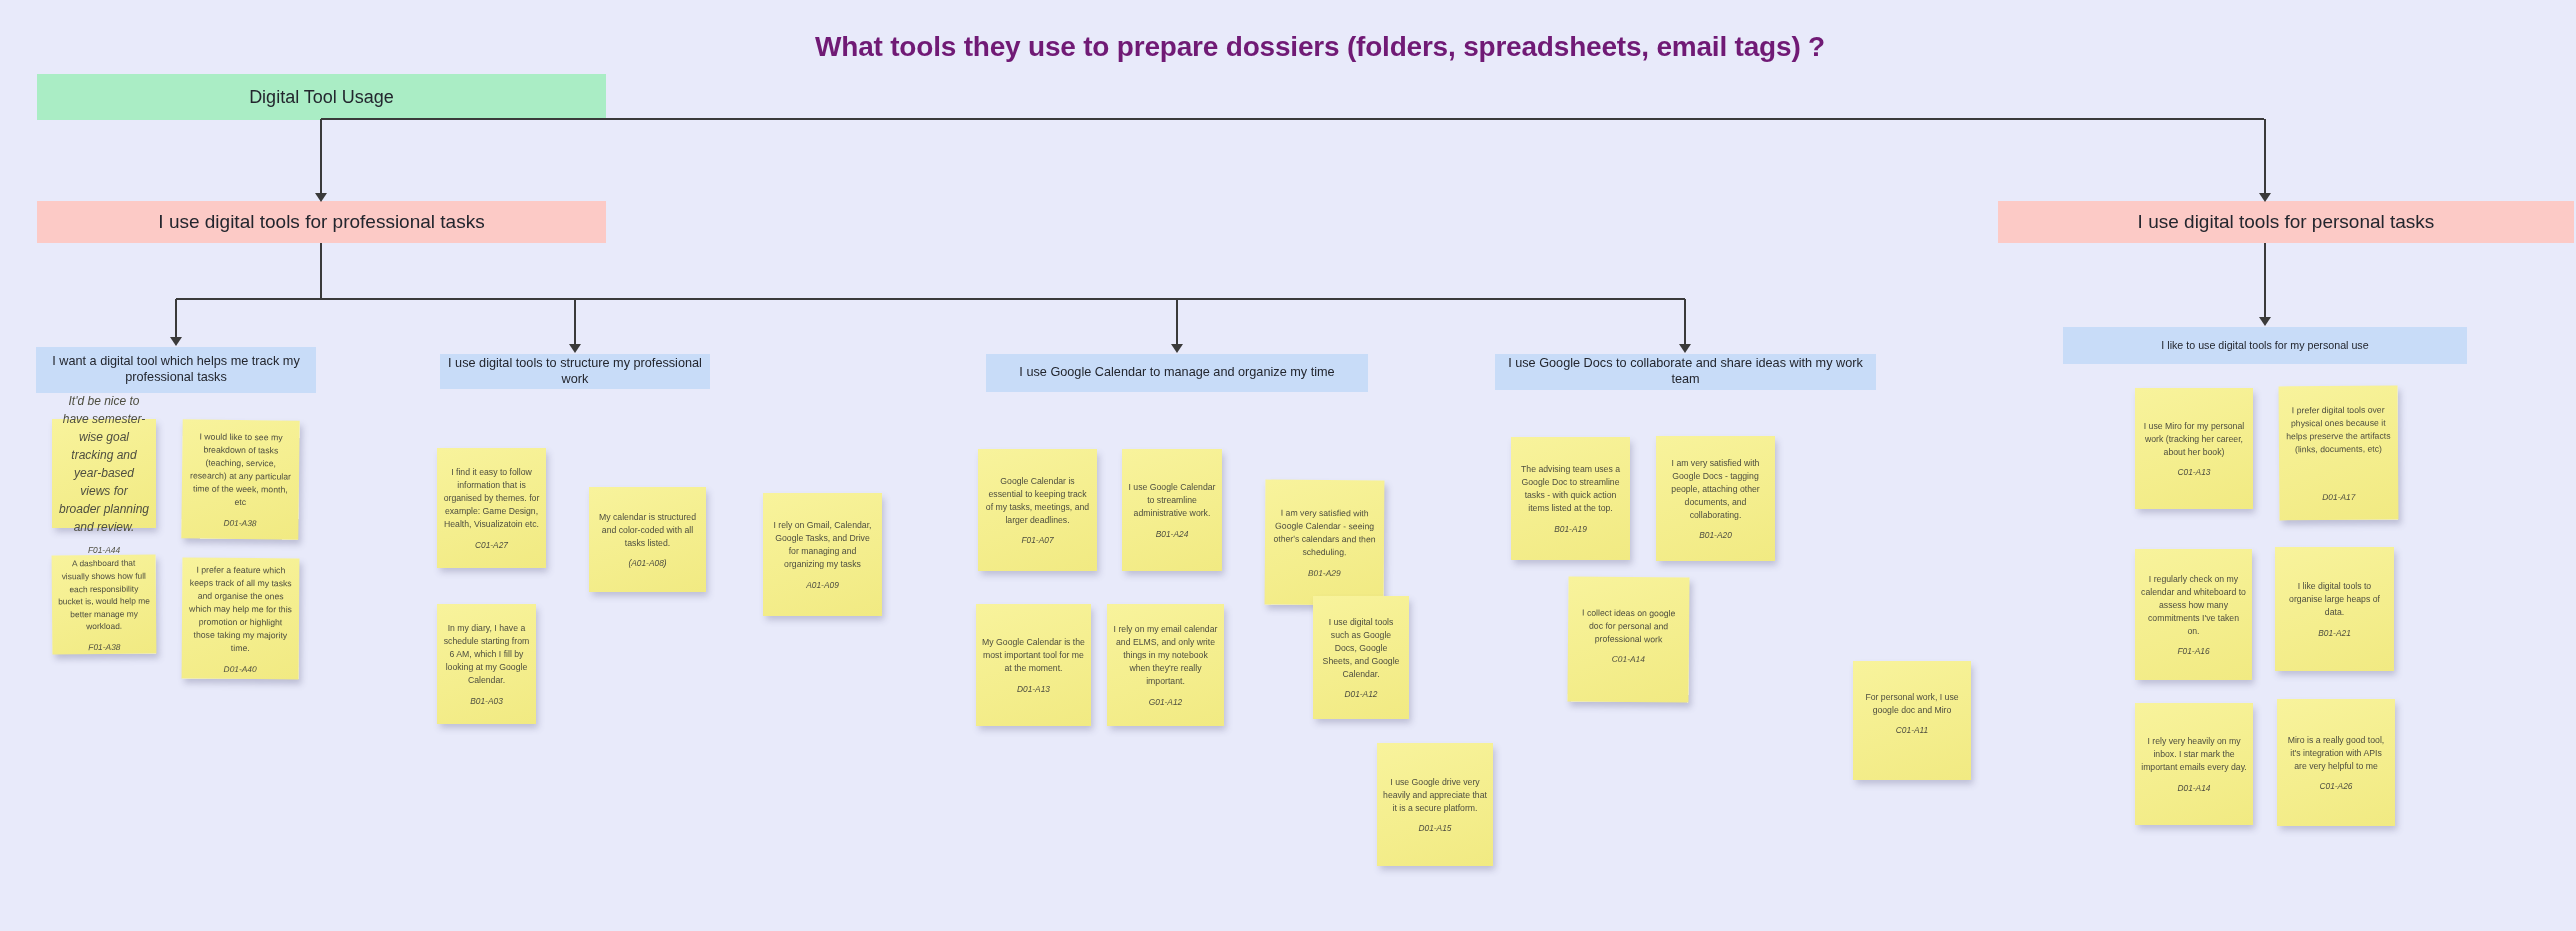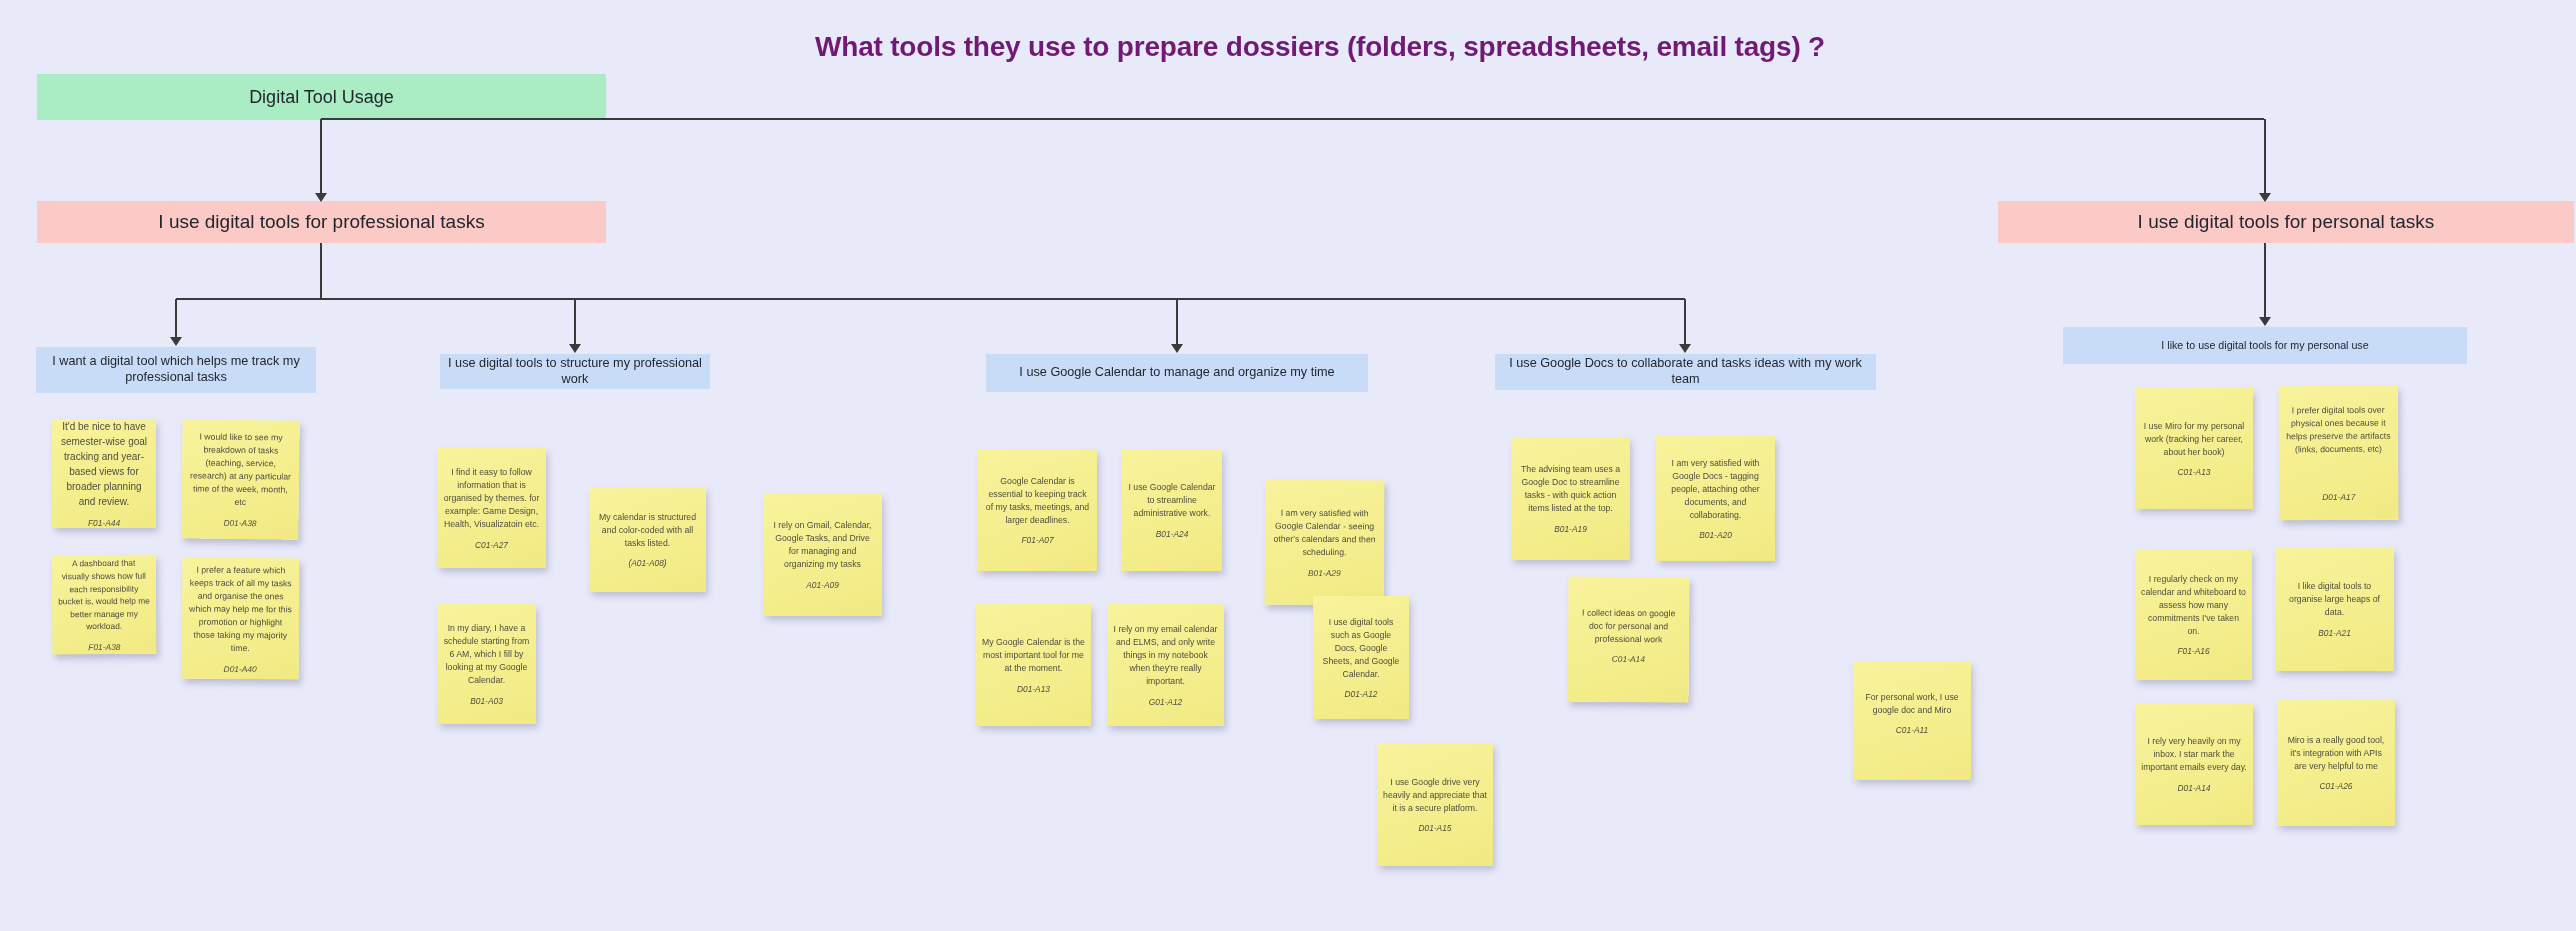--- a/index.html
+++ b/index.html
@@ -55,21 +55,21 @@
       <div class="line v" style="left: 1176px; top: 299px; height: 46px;"></div>
       <div class="arrowhead" style="left: 1171px; top: 344px;"></div>
       <div class="line v" style="left: 1684px; top: 299px; height: 46px;"></div>
       <div class="arrowhead" style="left: 1679px; top: 344px;"></div>
       <div class="line v" style="left: 2264px; top: 243px; height: 74px;"></div>
       <div class="arrowhead" style="left: 2259px; top: 317px;"></div>
     </div>
   <div id="groups">
       <div class="box group-box" style="left: 36px; top: 347px; width: 280px; height: 46px; font-size: 12.7px;">I want a digital tool which helps me track my professional tasks</div>
       <div class="sticky" style="left: 52px; top: 419px; width: 104px; height: 109px;">
-        <div class="sticky-text" style="font-size: 10px;">It'd be nice to have semester-wise goal tracking and year-based views for broader planning and review.</div>
+        <div class="sticky-text" style="font-size: 12px; font-style: italic;">It'd be nice to have semester-wise goal tracking and year-based views for broader planning and review.</div>
         <div class="sticky-id">F01-A44</div>
       </div>
       <div class="sticky" style="left: 182px; top: 420px; width: 117px; height: 119px; transform: rotate(0.7deg);">
         <div class="sticky-text">I would like to see my breakdown of tasks (teaching, service, research) at any particular time of the week, month, etc</div>
         <div class="sticky-id">D01-A38</div>
       </div>
       <div class="sticky" style="left: 52px; top: 555px; width: 104px; height: 99px; transform: rotate(-0.5deg);">
         <div class="sticky-text" style="font-size: 8.4px;">A dashboard that visually shows how full each responsibility bucket is, would help me better manage my workload.</div>
         <div class="sticky-id">F01-A38</div>
       </div>
@@ -116,21 +116,21 @@
         <div class="sticky-id">G01-A12</div>
       </div>
       <div class="sticky" style="left: 1313px; top: 596px; width: 96px; height: 123px; align-items: center;">
         <div class="sticky-text">I use digital tools such as Google Docs, Google Sheets, and Google Calendar.</div>
         <div class="sticky-id">D01-A12</div>
       </div>
       <div class="sticky" style="left: 1377px; top: 743px; width: 116px; height: 123px;">
         <div class="sticky-text">I use Google drive very heavily and appreciate that it is a secure platform.</div>
         <div class="sticky-id">D01-A15</div>
       </div>
-      <div class="box group-box" style="left: 1495px; top: 354px; width: 381px; height: 36px; font-size: 12.7px;">I use Google Docs to collaborate and tasks ideas with my work team</div>
+      <div class="box group-box" style="left: 1495px; top: 354px; width: 381px; height: 36px; font-size: 12.7px;">I use Google Docs to collaborate and share ideas with my work team</div>
       <div class="sticky" style="left: 1511px; top: 437px; width: 119px; height: 123px;">
         <div class="sticky-text">The advising team uses a Google Doc to streamline tasks - with quick action items listed at the top.</div>
         <div class="sticky-id">B01-A19</div>
       </div>
       <div class="sticky" style="left: 1656px; top: 436px; width: 119px; height: 125px;">
         <div class="sticky-text">I am very satisfied with Google Docs - tagging people, attaching other documents, and collaborating.</div>
         <div class="sticky-id">B01-A20</div>
       </div>
       <div class="sticky va-top" style="left: 1568px; top: 577px; width: 121px; height: 125px; transform: rotate(0.5deg);">
         <div class="sticky-text">I collect ideas on google doc for personal and professional work</div>

